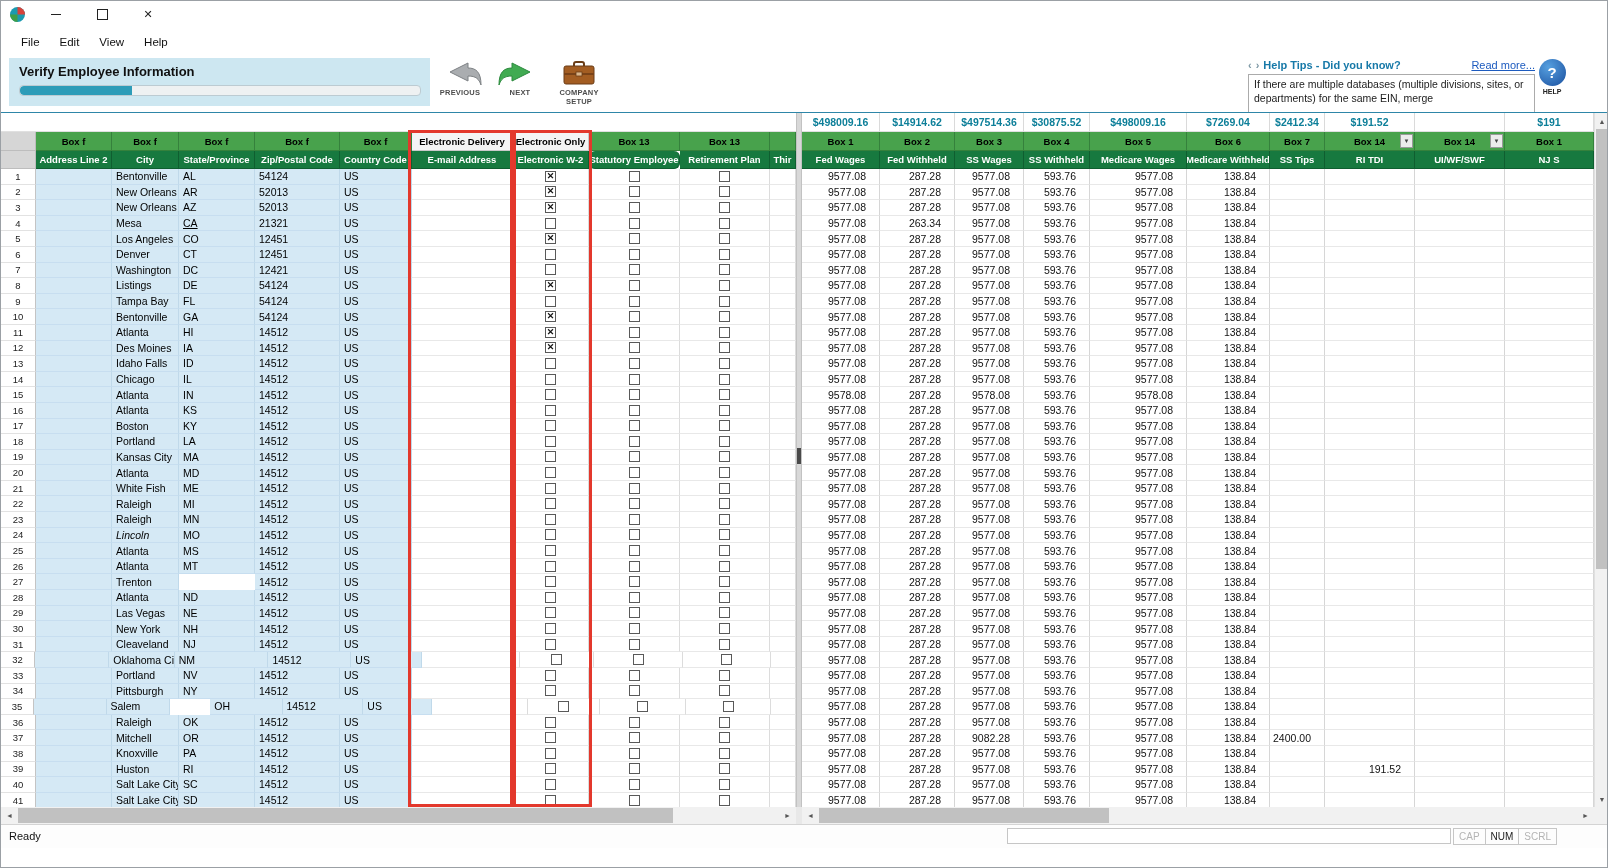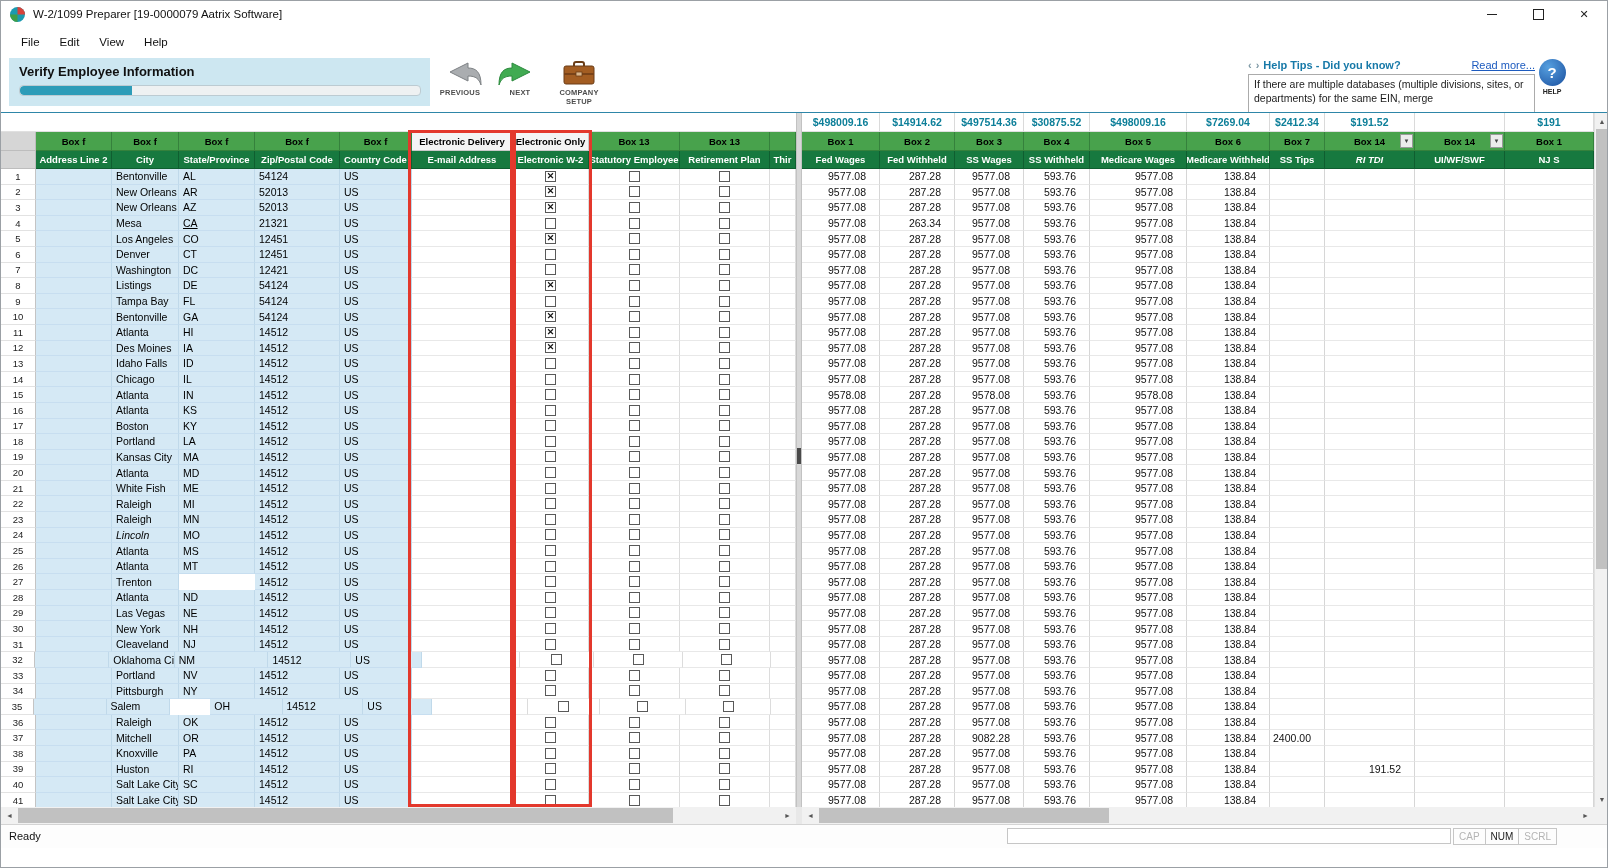--- a/index.html
+++ b/index.html
@@ -86,21 +86,20 @@
 <div class="window">
 
   <div class="titlebar">
     <span class="appicon">
       <svg width="17" height="17" viewBox="0 0 17 17">
         <circle cx="8.5" cy="8.5" r="7.5" fill="#1b9ab0"></circle>
         <path d="M8.5 1 A7.5 7.5 0 0 1 16 8.5 L8.5 8.5 Z" fill="#d8433b"></path>
         <path d="M8.5 16 A7.5 7.5 0 0 1 1 8.5 L8.5 8.5 Z" fill="#3f9e46"></path>
       </svg>
     </span>
-    <span class="title">W-2/1099 Preparer [19-0000079 Aatrix Software]</span>
     <div class="winbtns">
       <div class="wbtn">
           <span class="min-glyph"></span>
         </div>
       <div class="wbtn">
           <span class="max-glyph"></span>
         </div>
       <div class="wbtn">
           <span>✕</span>
         </div>
@@ -180,21 +179,21 @@
         </div>
         <div class="hdr">
           <div class="h2 corner" style="width: 35px;"></div>
           <div class="h2" style="width: 76px;">Address Line 2</div>
           <div class="h2" style="width: 67px;">City</div>
           <div class="h2" style="width: 76px;">State/Province</div>
           <div class="h2" style="width: 85px;">Zip/Postal Code</div>
           <div class="h2" style="width: 72px;">Country Code</div>
           <div class="h2" style="width: 101px;">E-mail Address</div>
           <div class="h2" style="width: 76px;">Electronic W-2</div>
-          <div class="h2" style="width: 91px;">Statutory Employee</div>
+          <div class="h2" style="width: 91px; border-radius: 6px;">Statutory Employee</div>
           <div class="h2" style="width: 90px;">Retirement Plan</div>
           <div class="h2" style="width: 26px;">Thir</div>
         </div>
         <div class="drows">
           <div class="grow">
             <div class="rn" style="width: 35px;">1</div>
             <div class="blue" style="width: 76px;"></div>
             <div class="blue" style="width: 67px;">Bentonville</div>
             <div class="blue" style="width: 76px;">AL</div>
             <div class="blue" style="width: 85px;">54124</div>
@@ -1004,21 +1003,21 @@
           <div class="h1" style="width: 89px;">Box 1</div>
         </div>
         <div class="hdr">
           <div class="h2" style="width: 78px;">Fed Wages</div>
           <div class="h2" style="width: 75px;">Fed Withheld</div>
           <div class="h2" style="width: 69px;">SS Wages</div>
           <div class="h2" style="width: 66px;">SS Withheld</div>
           <div class="h2" style="width: 97px;">Medicare Wages</div>
           <div class="h2" style="width: 83px;">Medicare Withheld</div>
           <div class="h2" style="width: 55px;">SS Tips</div>
-          <div class="h2" style="width: 90px; font-style: italic;">RI TDI</div>
+          <div class="h2" style="width: 90px;">RI TDI</div>
           <div class="h2" style="width: 90px;">UI/WF/SWF</div>
           <div class="h2" style="width: 89px;">NJ S</div>
         </div>
         <div class="drows">
           <div class="grow">
             <div class="num" style="width: 78px;">9577.08</div>
             <div class="num" style="width: 75px;">287.28</div>
             <div class="num" style="width: 69px;">9577.08</div>
             <div class="num" style="width: 66px;">593.76</div>
             <div class="num" style="width: 97px;">9577.08</div>

